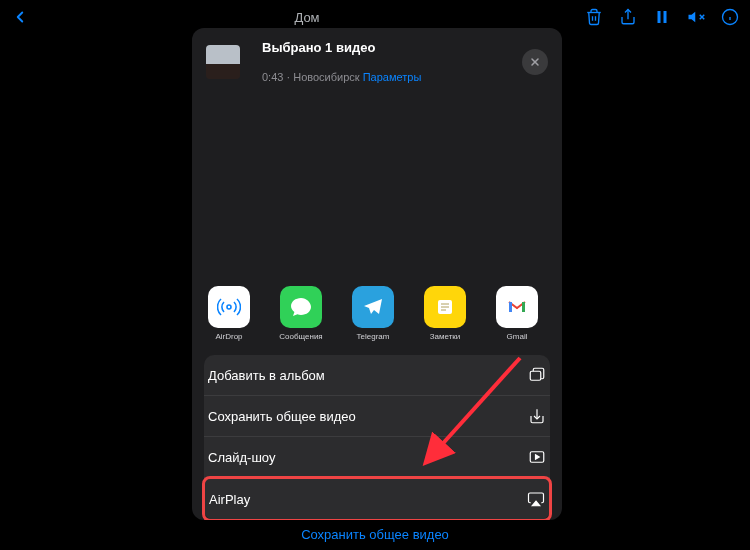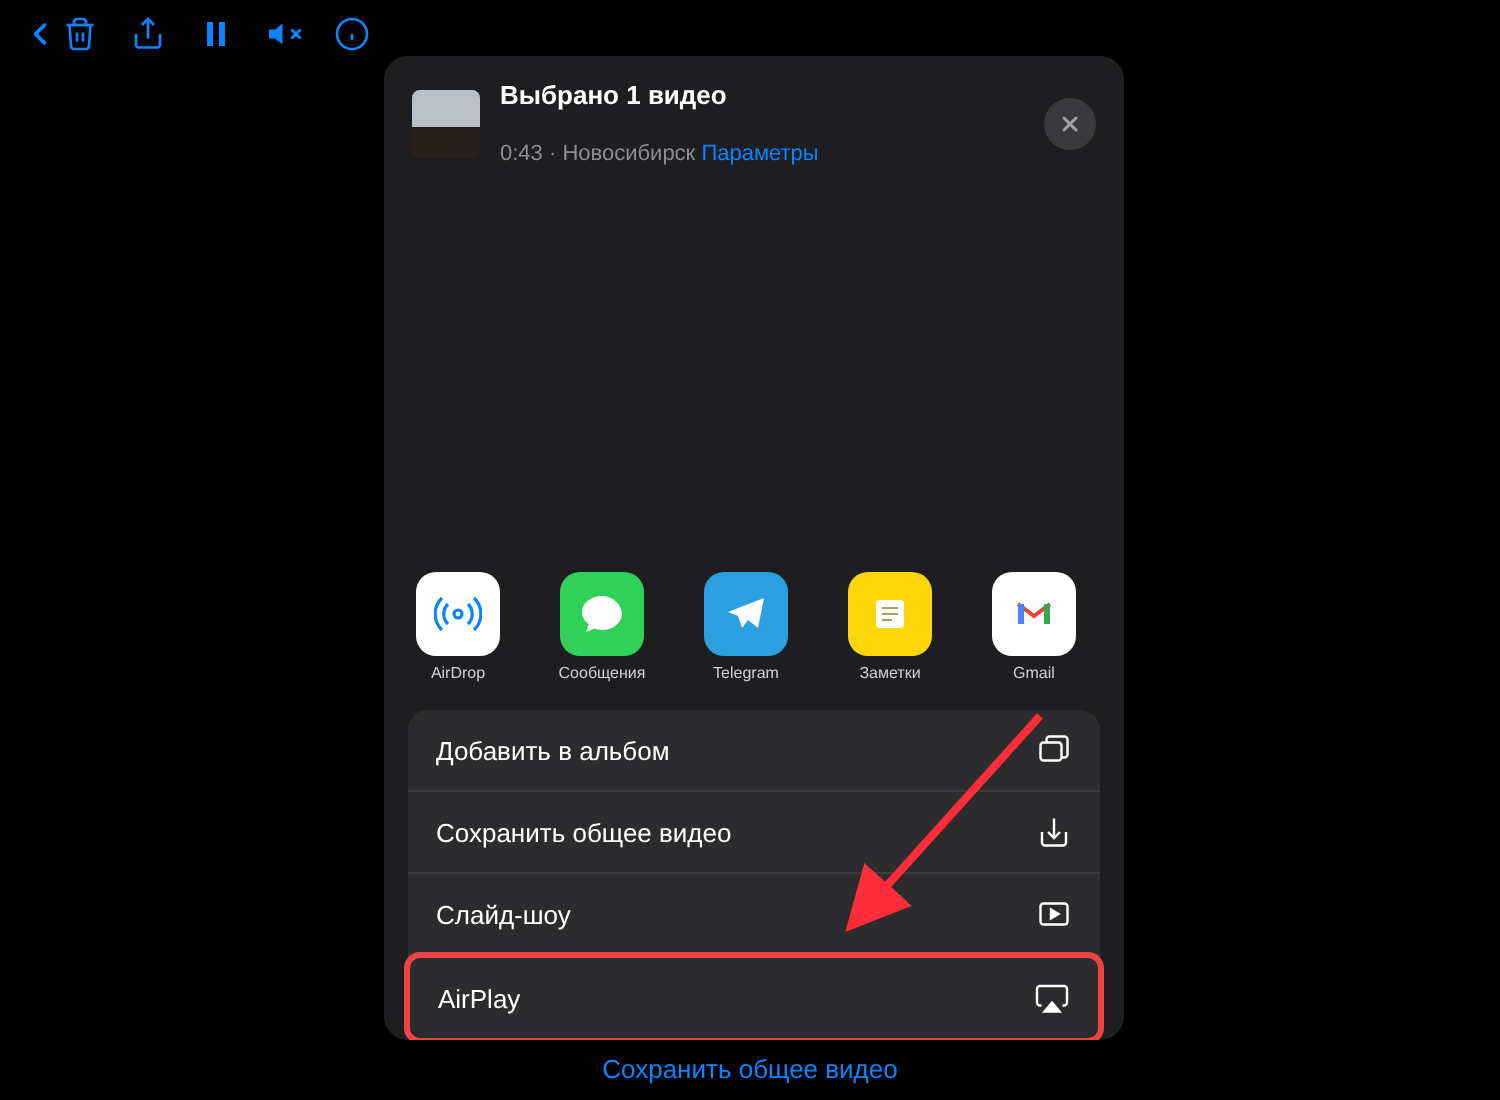--- a/index.html
+++ b/index.html
@@ -25,21 +25,21 @@
   .sheet {
     position: absolute;
     left: 192px; top: 28px;
     width: 370px; height: 492px;
     background: #1e1e20;
     border-radius: 12px;
     display: flex; flex-direction: column;
     overflow: hidden;
   }
   .sheet-header {
-    display: flex; align-items: center; gap: 10px;
+    display: flex; align-items: center; gap: 22px;
     padding: 12px 14px 8px 14px;
   }
   .thumb {
     width: 34px; height: 34px; border-radius: 4px;
     background: linear-gradient(to bottom, #b9c0c8 0%, #b9c0c8 55%, #2a1f1c 55%, #2a1f1c 100%);
     flex: 0 0 auto;
   }
   .sheet-header-text { flex: 1; min-width: 0; }
   .sheet-title { font-size: 13px; font-weight: 600; color: #fff; }
   .sheet-sub { font-size: 11px; color: #8d8d92; margin-top: 16px; }
@@ -64,21 +64,21 @@
   }
   .share-label { font-size: 8px; color: #d0d0d4; white-space: nowrap; overflow: hidden; }
 
   .actions {
     margin: 8px 12px 0 12px;
     background: #2c2c2e;
     border-radius: 10px;
   }
   .action-row {
     display: flex; align-items: center; justify-content: space-between;
-    padding: 11px 14px;
+    padding: 11px 4px;
     border-bottom: 1px solid rgba(255,255,255,0.08);
     font-size: 13px; color: #fff;
   }
   .action-row:last-child { border-bottom: none; }
   .action-row.highlight {
     border: 3px solid #ef4444;
     border-radius: 8px;
     margin: -2px;
   }
   .row-icon { width: 18px; height: 18px; color: #fff; }
@@ -108,20 +108,21 @@
 <body>
 
 <div class="nav">
   <div class="nav-left">
     <span class="nav-icon">
       <svg viewBox="0 0 24 24" fill="none" stroke="currentColor" stroke-width="2.5" stroke-linecap="round" stroke-linejoin="round">
           <polyline points="15 18 9 12 15 6"></polyline>
         </svg>
     </span>
   </div>
+  <div class="nav-title">Дом</div>
   <div class="nav-right">
     <span class="nav-icon">
       <svg viewBox="0 0 24 24" fill="none" stroke="currentColor" stroke-width="1.8">
           <polyline points="3 6 5 6 21 6"></polyline>
           <path d="M19 6l-1 14a2 2 0 0 1-2 2H8a2 2 0 0 1-2-2L5 6"></path>
           <path d="M10 11v6M14 11v6"></path>
           <path d="M8 6V4a2 2 0 0 1 2-2h4a2 2 0 0 1 2 2v2"></path>
         </svg>
     </span>
     <span class="nav-icon">

